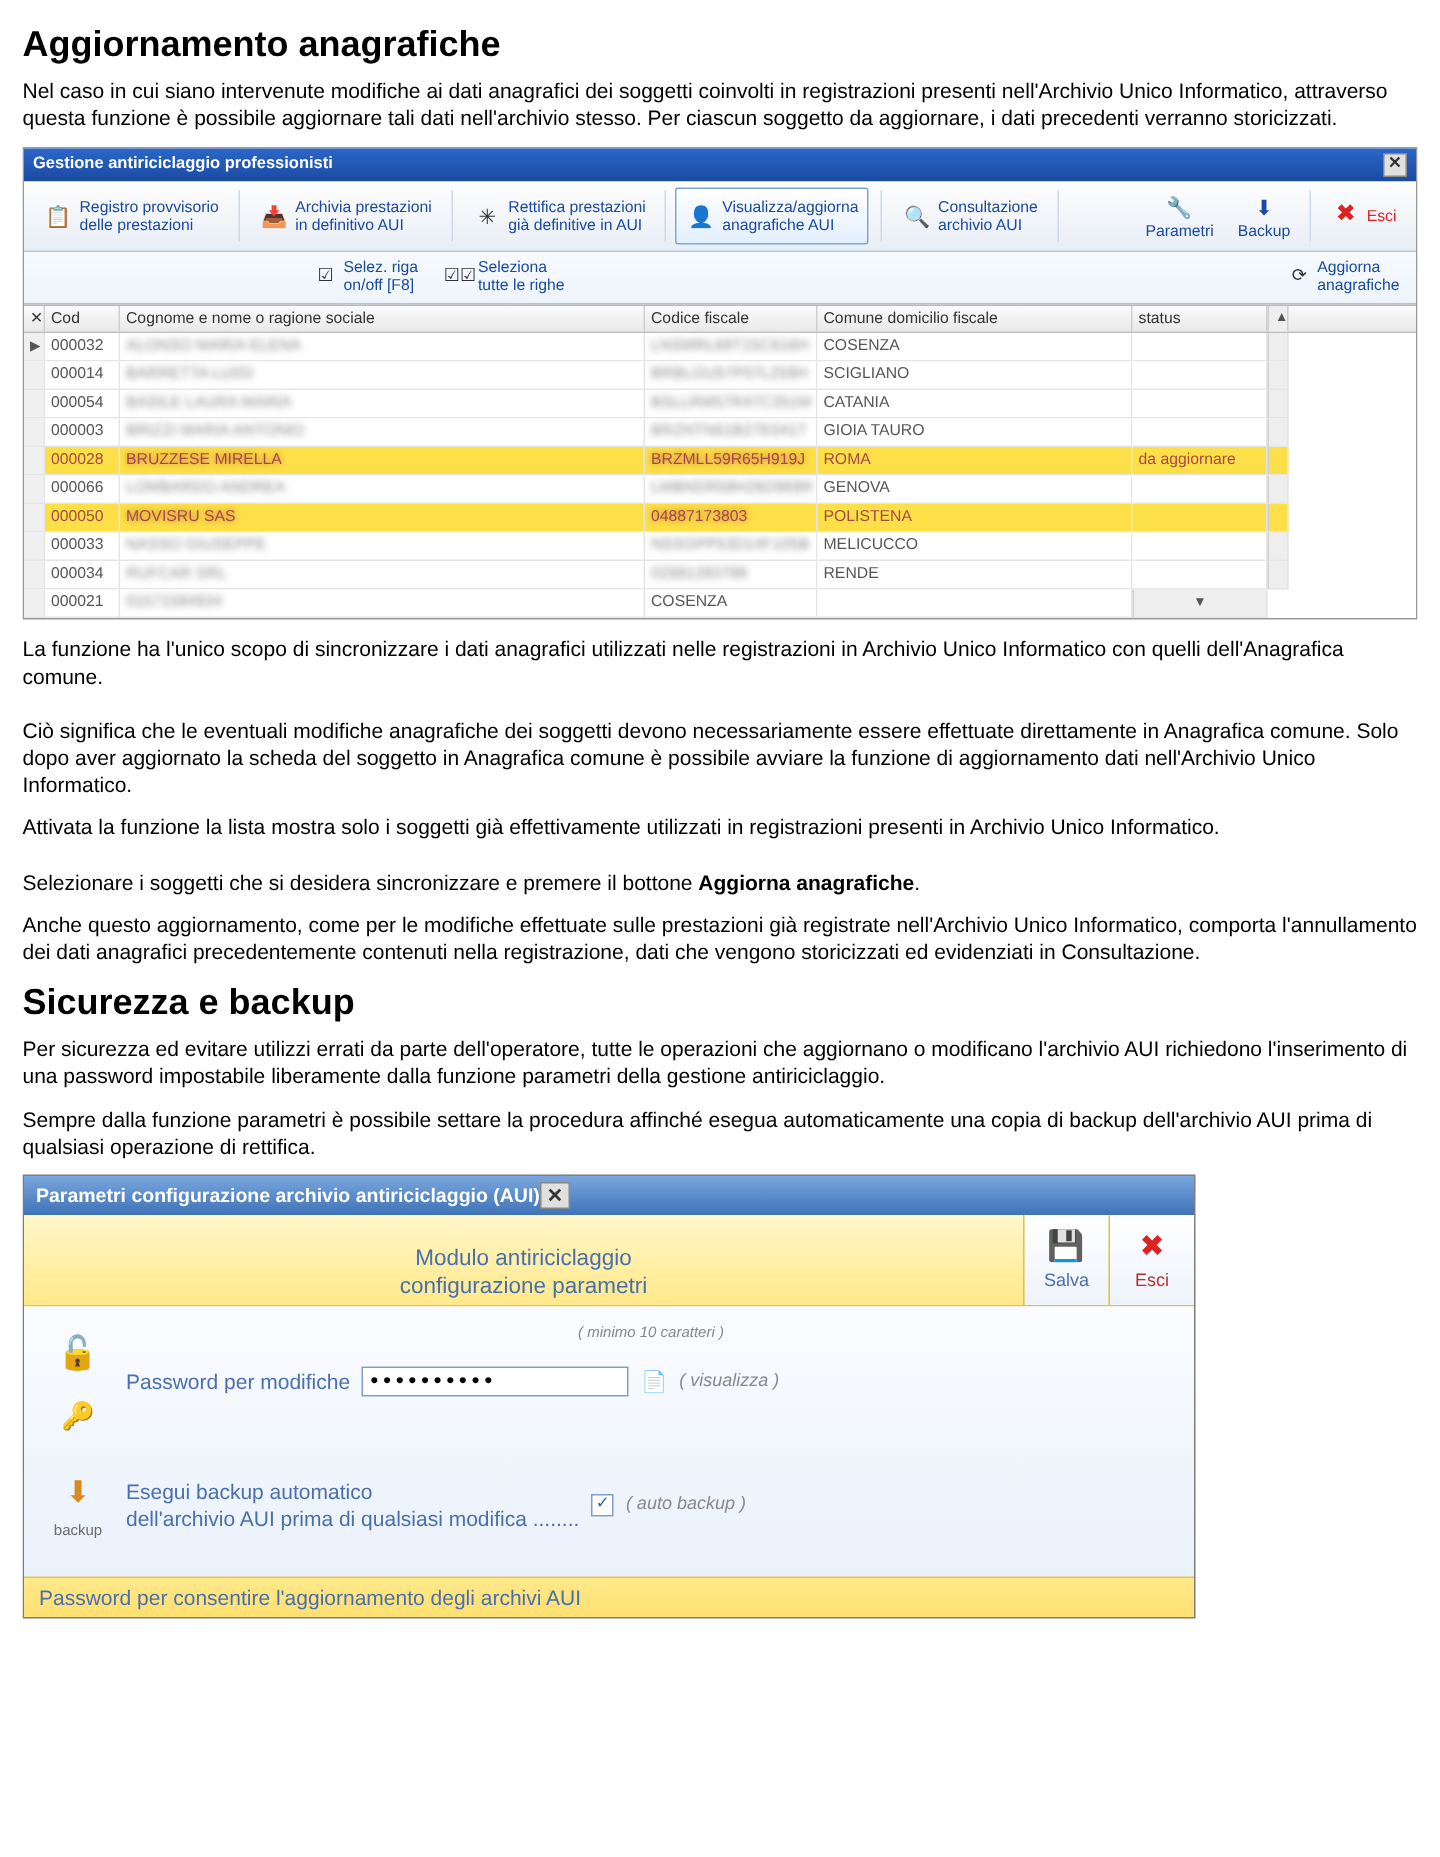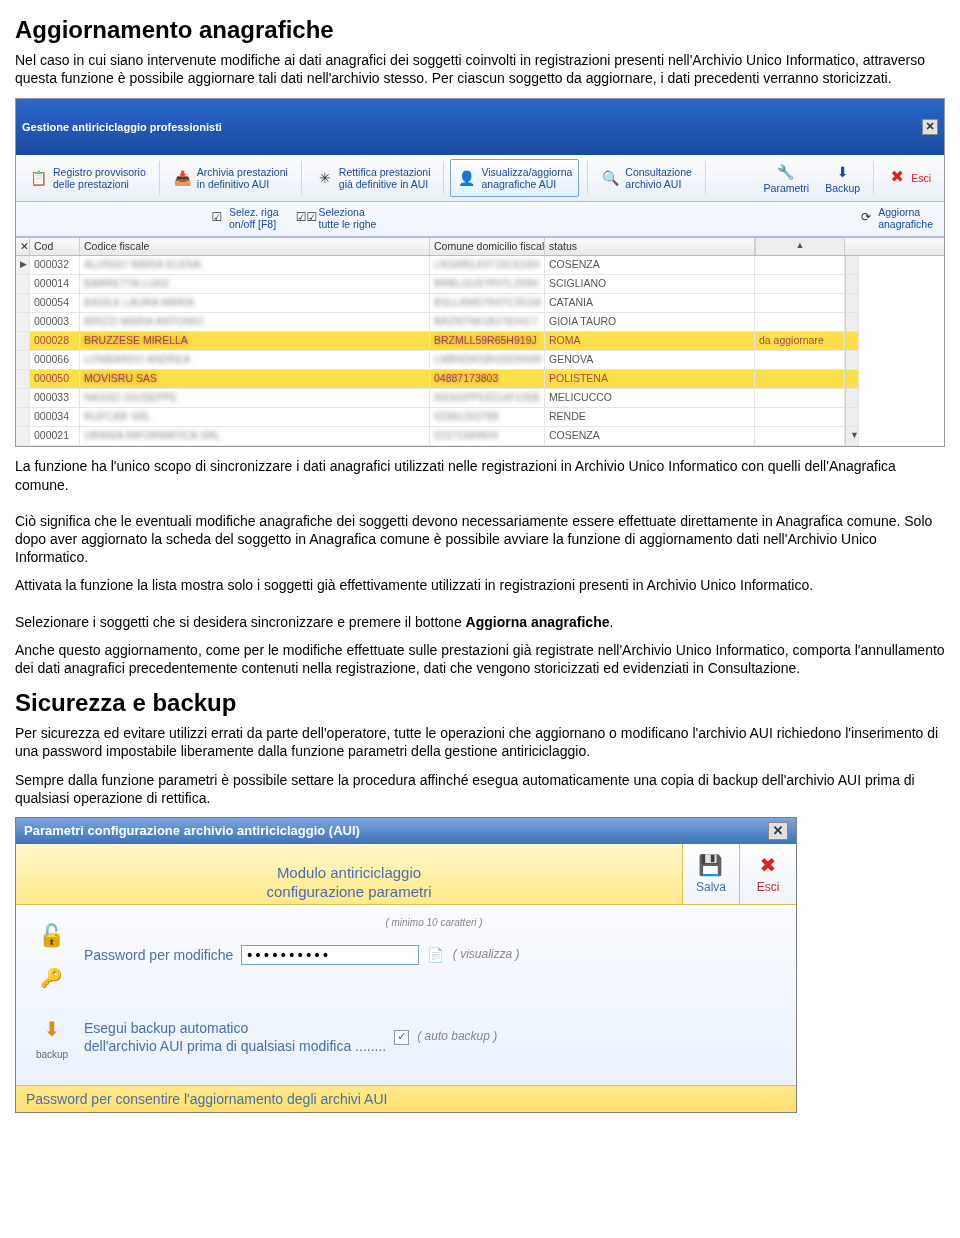--- a/index.html
+++ b/index.html
@@ -24,24 +24,24 @@
     background: #fff;
     margin: 4px 0 10px 0;
     font-family: Tahoma, sans-serif;
     font-size: 11px;
     color: #333;
   }
   .titlebar {
     background: linear-gradient(#2b66c9, #1a4aa0);
     color: #fff;
     font-weight: bold;
-    padding: 20px 6px;
+    padding: 3px 6px;
     display: flex;
     justify-content: space-between;
-    align-items: flex-end;
+    align-items: center;
   }
   .titlebar .close {
     background: #e0e0e0;
     color: #333;
     width: 14px;
     height: 14px;
     text-align: center;
     line-height: 13px;
     border: 1px solid #888;
     font-weight: bold;
@@ -162,21 +162,21 @@
     margin: 6px 0 10px 0;
     font-family: Tahoma, sans-serif;
     font-size: 13px;
   }
   .dlg2 .titlebar2 {
     background: linear-gradient(#7aa6dd, #3e73b8);
     color: #fff;
     font-weight: bold;
     padding: 4px 8px;
     display: flex;
-    justify-content: space-between;
+    justify-content: flex-start;
     align-items: center;
     font-size: 13px;
   }
   .dlg2 .close2 {
     background: #e0e0e0;
     color: #333;
     width: 18px;
     height: 16px;
     text-align: center;
     line-height: 15px;
@@ -348,20 +348,21 @@
     <div class="spacer"></div>
     <div class="ribbon-btn">
       <span class="ico">⟳</span>
       <span class="lbl"><span>Aggiorna</span><br><span>anagrafiche</span></span>
     </div>
   </div>
   <div class="grid">
     <div class="grid-header">
       <div>✕</div>
       <div>Cod</div>
+      <div>Cognome e nome o ragione sociale</div>
       <div>Codice fiscale</div>
       <div>Comune domicilio fiscale</div>
       <div>status</div>
       <div class="scroll-up">▲</div>
     </div>
     <div id="grid-body">
         <div class="grid-row">
           <div class="sel">▶</div>
           <div>000032</div>
           <div class="blur">ALONSO MARIA ELENA</div>
@@ -438,21 +439,20 @@
           <div>000034</div>
           <div class="blur">RUFCAR SRL</div>
           <div class="blur">02981393788</div>
           <div>RENDE</div>
           <div></div>
           <div class="scroll-dn"></div>
         </div>
         <div class="grid-row">
           <div class="sel"></div>
           <div>000021</div>
-          <div class="blur">URANIA INFORMATICA SRL</div>
           <div class="blur">01571584934</div>
           <div>COSENZA</div>
           <div></div>
           <div class="scroll-dn">▼</div>
         </div>
       </div>
   </div>
 </div>
 
 <p>La funzione ha l'unico scopo di sincronizzare i dati anagrafici utilizzati nelle registrazioni in Archivio Unico Informatico con quelli dell'Anagrafica comune.</p>

